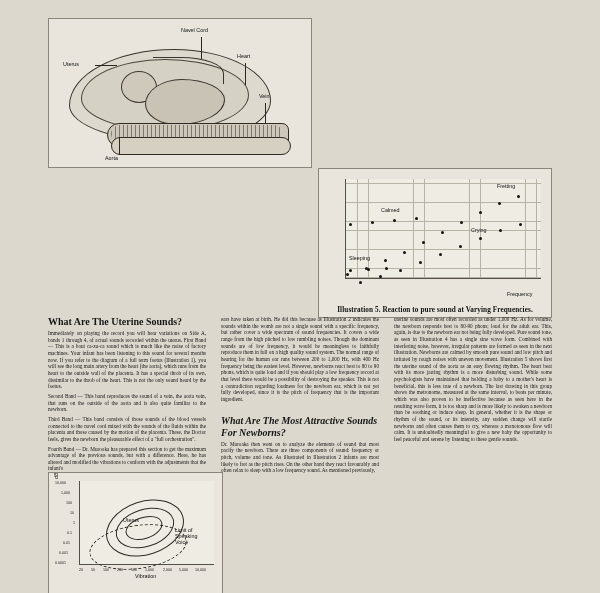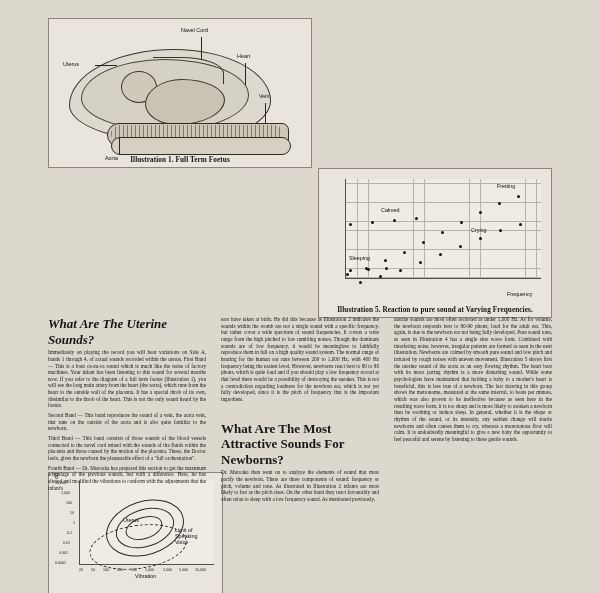--- a/index.html
+++ b/index.html
@@ -127,26 +127,26 @@
   }
   .col{
     position:absolute;top:0;width:158px;height:262px;
     font-size:5.2px;line-height:1.28;text-align:justify;
     color:#161616;
   }
   #col1{left:0;}
   #col2{left:173px;}
   #col3{left:346px;}
   .h{
-    font-weight:bold;font-size:13px;line-height:1.2;
-    margin:0 0 2px 0;text-align:left;font-style:italic;
+    font-weight:bold;font-size:10px;line-height:1.2;
+    margin:0 0 2px 0;text-align:left;
   }
   .h2{
-    font-weight:bold;font-size:13px;line-height:1.2;
-    margin:18px 0 2px 0;text-align:left;
+    font-weight:bold;font-size:10px;line-height:1.2;
+    margin:12px 0 2px 0;text-align:left;font-style:italic;
   }
   .p{margin:0 0 0 0;text-indent:0;}
   .p+.p{margin-top:3px;}
 </style>
 </head>
 <body>
 
 <div class="page">
 
   <div class="fig band" id="fig1">
@@ -165,21 +165,20 @@
       <div class="leader l-vein"></div>
       <div class="leader l-uterus"></div>
       <div class="leader l-aorta"></div>
 
       <span class="lbl" style="left:132px;top:8px;">Navel Cord</span>
       <span class="lbl" style="left:188px;top:34px;">Heart</span>
       <span class="lbl" style="left:210px;top:74px;">Vein</span>
       <span class="lbl" style="left:14px;top:42px;">Uterus</span>
       <span class="lbl" style="left:56px;top:136px;">Aorta</span>
     </div>
-    <div class="figcap cap">Illustration 1. Full Term Foetus</div>
   </div>
 
   <div class="fig band" id="fig3">
     <div class="inner">
       <div class="grid"></div>
 
       <div class="dot" style="left:27px;top:104px;"></div>
       <div class="dot" style="left:46px;top:98px;"></div>
       <div class="dot" style="left:65px;top:90px;"></div>
       <div class="dot" style="left:84px;top:82px;"></div>

